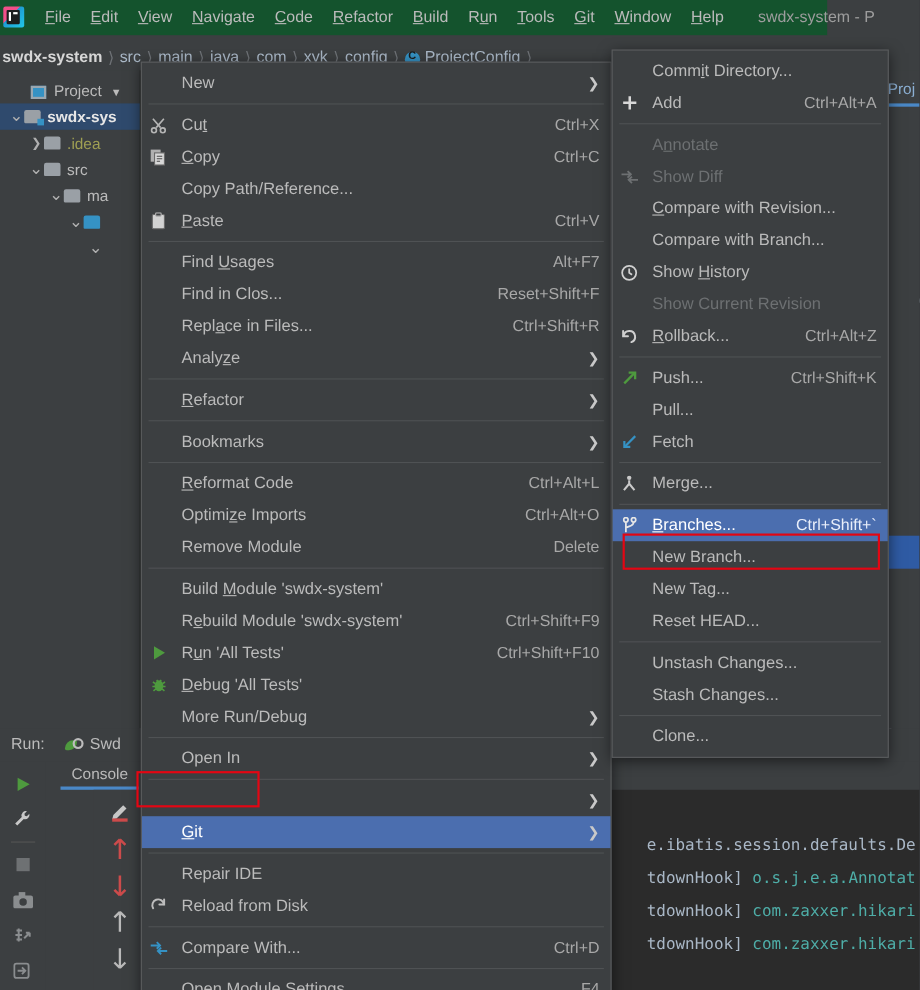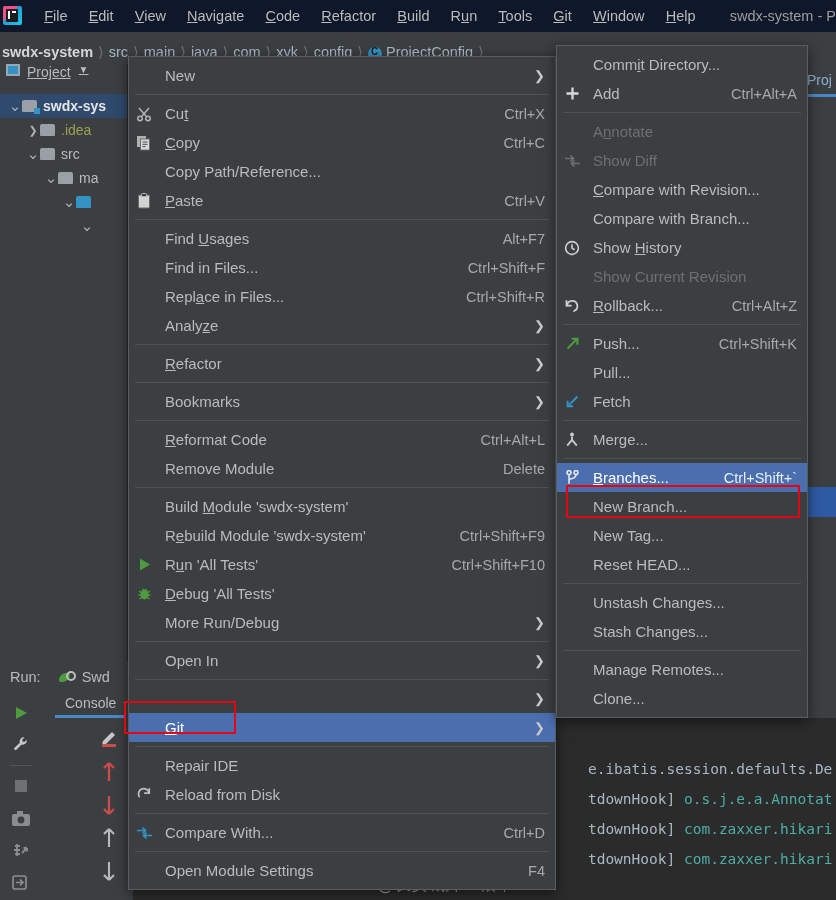--- a/index.html
+++ b/index.html
@@ -9,22 +9,22 @@
     font-family: "Liberation Sans", sans-serif;
     overflow: hidden;
   }
   #root { position: relative; width: 836px; height: 900px; }
 
   
   .ide-bg { position:absolute; inset:0; background:#3c3f41; }
 
   
   .menubar {
-    position:absolute; left:0; top:0; width:836px; height:32px;
-    background:#0f172a; display:flex; align-items:center;justify-content:space-between;
+    position:absolute; left:0; top:0; width:752px; height:32px;
+    background:#14532d; display:flex; align-items:center;justify-content:space-between;
   }
   .app-logo {
     width:22px; height:22px; margin-left:2px; margin-right:8px;
     position:relative; flex:0 0 auto;
   }
   .app-logo .sq1 { position:absolute; left:1px; top:1px; width:19px; height:19px;
     background:linear-gradient(135deg,#f24f8a 0%,#f24f8a 40%,#1f9bd4 41%,#22c8e8 100%); border-radius:2px; }
   .app-logo .sq2 { position:absolute; left:4px; top:4px; width:12px; height:13px; background:#1b1d1e; border-radius:1px;}
   .app-logo .sq3 { position:absolute; left:6px; top:6px; width:2px; height:8px; background:#fff;}
   .app-logo .sq4 { position:absolute; left:10px; top:6px; width:4px; height:2px; background:#fff;}
@@ -47,21 +47,21 @@
     display:inline-block; width:14px; height:14px; border-radius:50%;
     background:#3592c4; margin-right:4px; position:relative; top:2px;
   }
   .crumb-icon::after{ content:"C"; position:absolute; left:3px; top:-1px; font-size:10px; color:#1c1c1c; font-weight:bold;}
 
   
   .tool-left {
     position:absolute; left:0; top:64px; width:128px; bottom:238px; background:#3c3f41;
     border-right:1px solid #2b2b2b;
   }
-  .proj-header { display:flex; align-items:flex-start; height:26px; padding-left:6px; color:#bbbbbb; font-size:14px;text-decoration:underline;}
+  .proj-header { display:flex; align-items:flex-end; height:26px; padding-left:28px; color:#bbbbbb; font-size:14px;}
   .proj-header .box { width:14px;height:12px;border:2px solid #9aa7b0; background:#3592c4; margin-right:7px;}
   .tree { padding-top:4px; font-size:14px; }
   .trow { display:flex; align-items:center; height:24px; padding-left:8px; color:#bbbbbb; white-space:nowrap;}
   .trow.sel { background:#2f4a6d; }
   .chev { width:14px; color:#b0b0b0; font-size:11px; display:inline-block; text-align:center;}
   .folder {
     width:15px; height:12px; background:#9aa0a6; border-radius:2px 2px 1px 1px;
     margin-right:6px; position:relative; flex:0 0 auto;
   }
   .folder.blue { background:#3592c4; }
@@ -388,22 +388,22 @@
         <span class="acc">Ctrl+V</span>
       </div>
       <div class="msep"></div>
       <div class="mrow">
         <span class="ico"></span>
         <span class="lbl">Find <u>U</u>sages</span>
         <span class="acc">Alt+F7</span>
       </div>
       <div class="mrow">
         <span class="ico"></span>
-        <span class="lbl">Find in Files...</span>
-        <span class="acc">Ctrl+Shift+F</span>
+        <span class="lbl">Find in Clos...</span>
+        <span class="acc">Reset+Shift+F</span>
       </div>
       <div class="mrow">
         <span class="ico"></span>
         <span class="lbl">Repl<u>a</u>ce in Files...</span>
         <span class="acc">Ctrl+Shift+R</span>
       </div>
       <div class="mrow">
         <span class="ico"></span>
         <span class="lbl">Analy<u>z</u>e</span>
         <span class="arrow" style="margin-left: auto;">❯</span>
@@ -418,20 +418,25 @@
       <div class="mrow">
         <span class="ico"></span>
         <span class="lbl">Bookmarks</span>
         <span class="arrow" style="margin-left: auto;">❯</span>
       </div>
       <div class="msep"></div>
       <div class="mrow">
         <span class="ico"></span>
         <span class="lbl"><u>R</u>eformat Code</span>
         <span class="acc">Ctrl+Alt+L</span>
+      </div>
+      <div class="mrow">
+        <span class="ico"></span>
+        <span class="lbl">Optimi<u>z</u>e Imports</span>
+        <span class="acc">Ctrl+Alt+O</span>
       </div>
       <div class="mrow">
         <span class="ico"></span>
         <span class="lbl">Remove Module</span>
         <span class="acc">Delete</span>
       </div>
       <div class="msep"></div>
       <div class="mrow">
         <span class="ico"></span>
         <span class="lbl">Build <u>M</u>odule 'swdx-system'</span>
@@ -659,24 +664,20 @@
         <span class="ico"></span>
         <span class="lbl">Unstash Changes...</span>
       </div>
       <div class="mrow">
         <span class="ico"></span>
         <span class="lbl">Stash Changes...</span>
       </div>
       <div class="msep"></div>
       <div class="mrow">
         <span class="ico"></span>
-        <span class="lbl">Manage Remotes...</span>
-      </div>
-      <div class="mrow">
-        <span class="ico"></span>
         <span class="lbl">Clone...</span>
       </div>
     </div>
 
   <div class="redbox" style="left:124px; top:701px; width:112px; height:33px;"></div>
   <div class="redbox" style="left:566px; top:485px; width:234px; height:33px;"></div>
 
 <div style="position: absolute; left: 801px; top: 487px; width: 35px; height: 30px; background: rgb(47, 91, 164); z-index: 5;"></div>
   </div>
 

